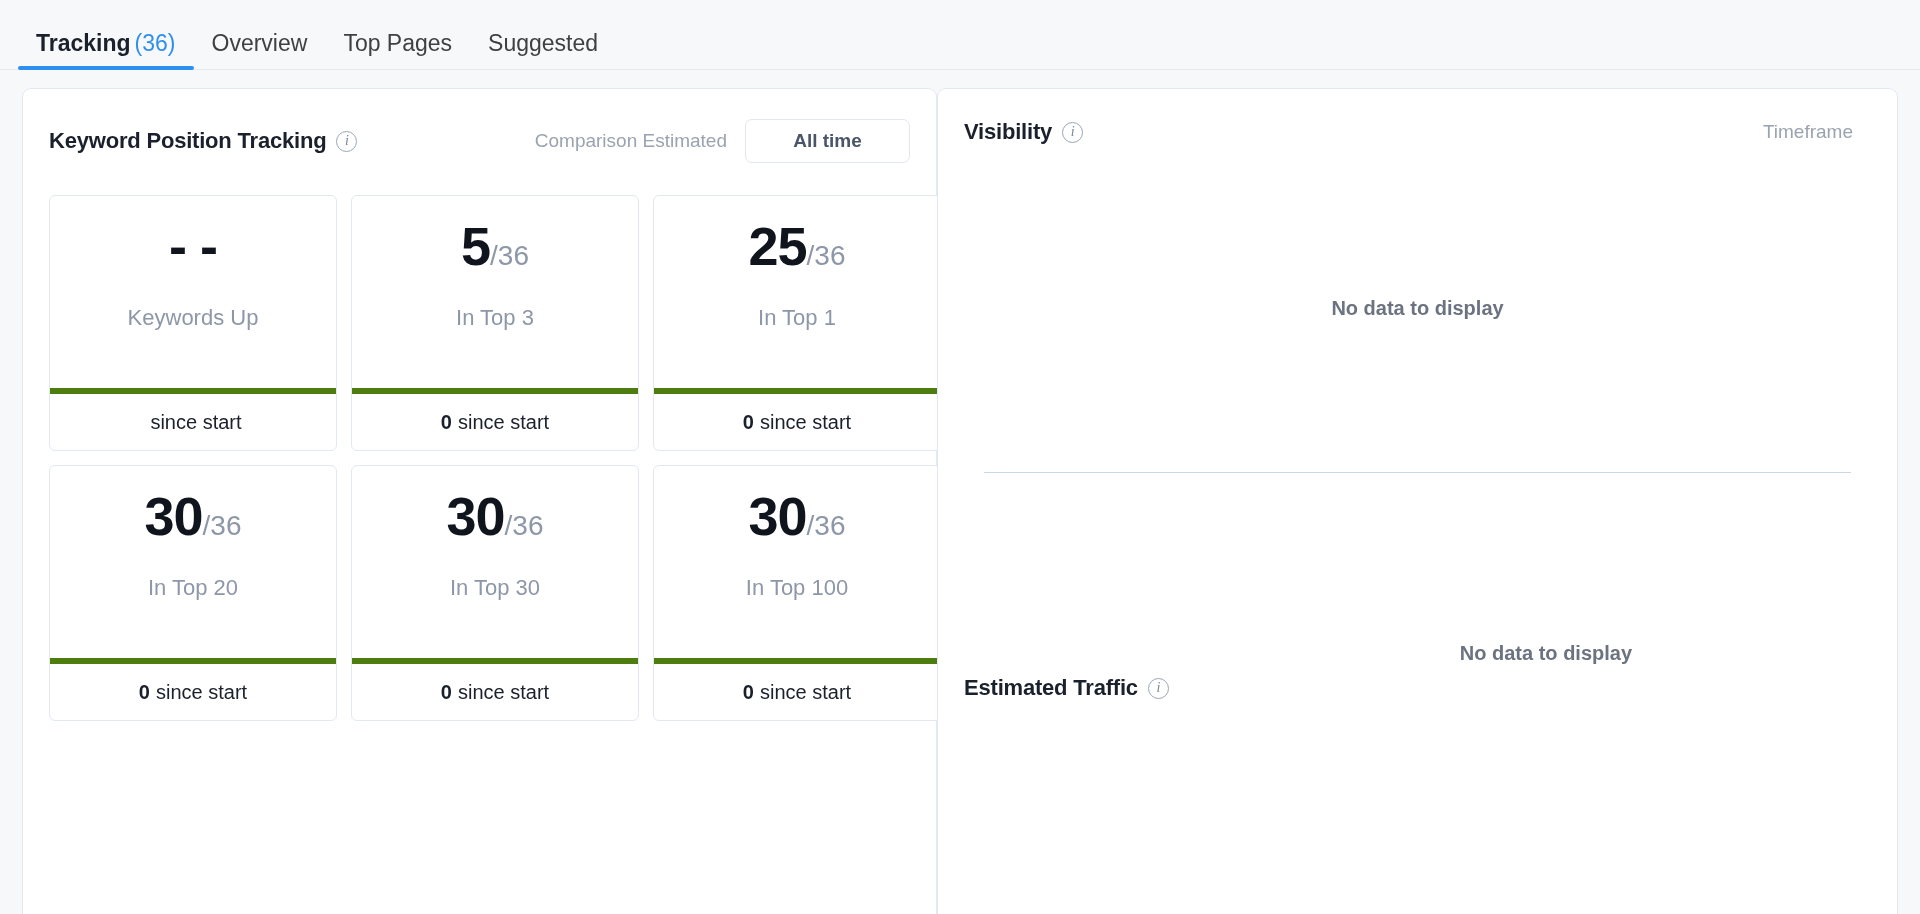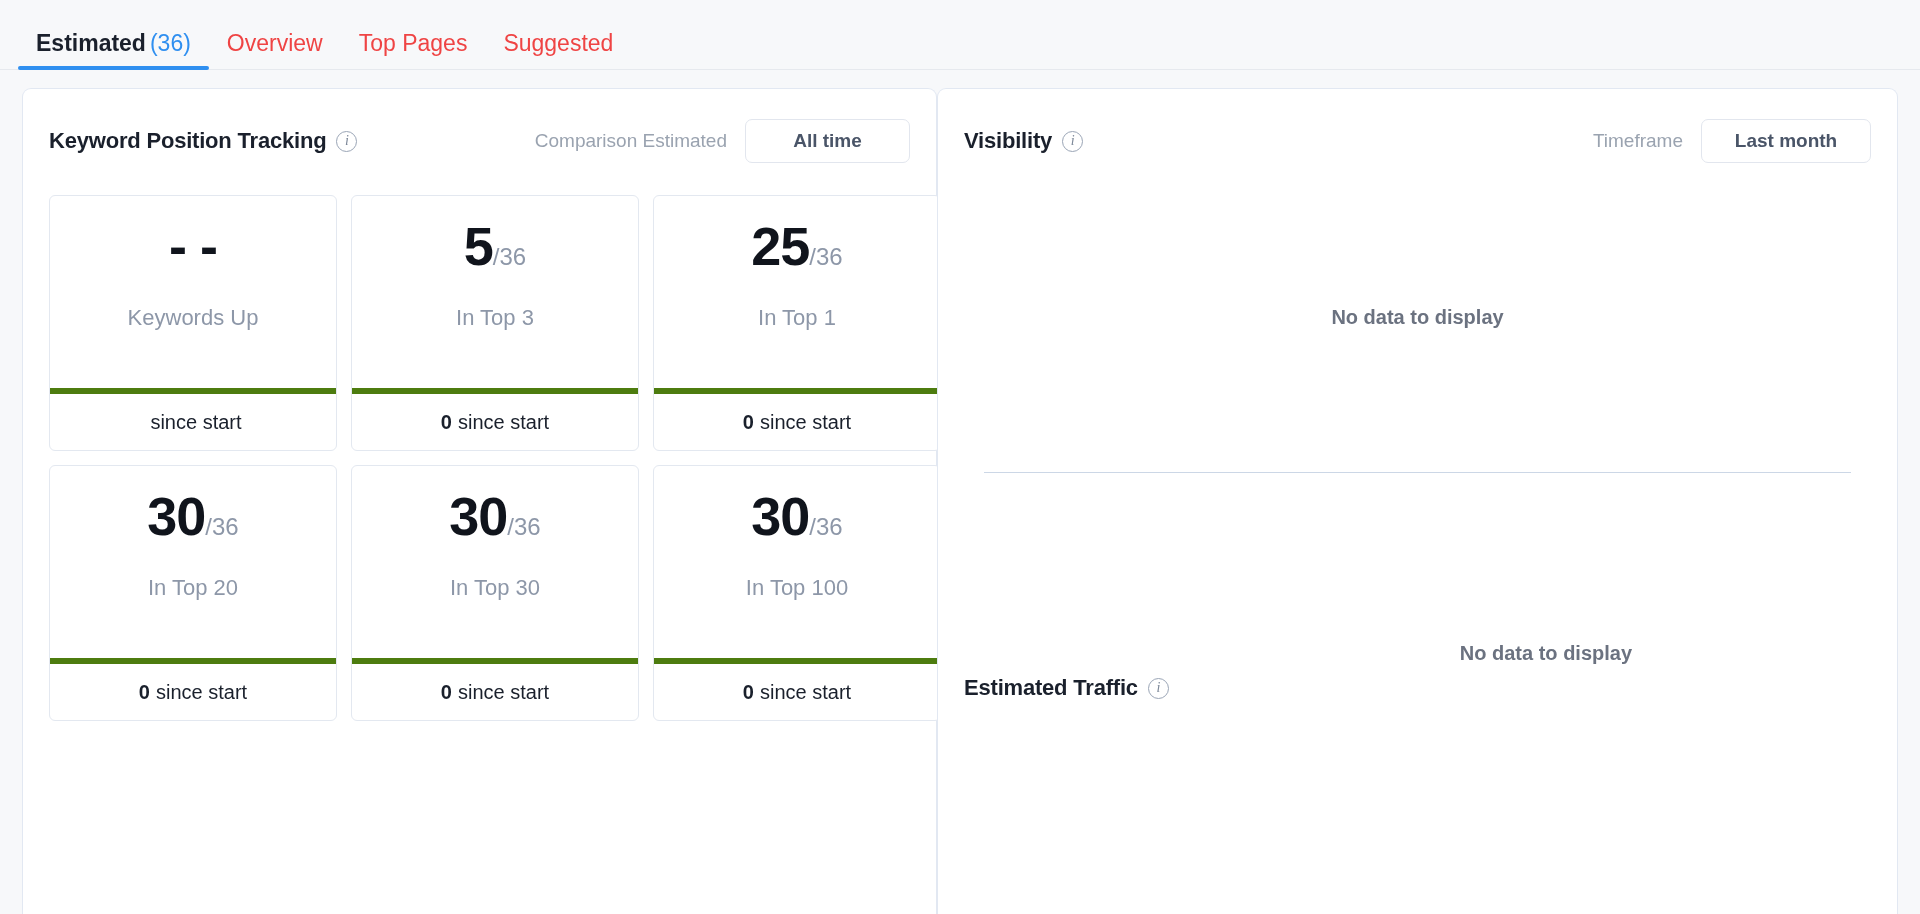--- a/index.html
+++ b/index.html
@@ -24,21 +24,21 @@
     border-bottom: 1px solid #e6e9ee;
     display: flex;
     align-items: flex-end;
     padding-left: 18px;
   }
 
   .tab {
     position: relative;
     padding: 0 18px 14px 18px;
     font-size: 23px;
-    color: #ef4444;
+    color: #404040;
     cursor: pointer;
     line-height: 1;
     white-space: nowrap;
   }
 
   .tab.active {
     color: #1a202c;
     font-weight: bold;
   }
 
@@ -169,21 +169,21 @@
     font-weight: bold;
     color: #10141c;
     line-height: 1;
     letter-spacing: -1px;
     display: flex;
     align-items: baseline;
     justify-content: center;
   }
 
   .stat-total {
-    font-size: 24px;
+    font-size: 28px;
     font-weight: normal;
     color: #8d97a8;
     letter-spacing: 0;
   }
 
   .stat-label {
     font-size: 22px;
     color: #8d97a8;
     margin-top: 32px;
   }
@@ -239,21 +239,21 @@
     font-weight: bold;
     color: #6b7280;
     padding-bottom: 40px;
   }
 </style>
 </head>
 <body>
 
 <div class="tabbar">
   <div class="tab active">
-    <span>Estimated</span><span class="count">(36)</span>
+    <span>Tracking</span><span class="count">(36)</span>
   </div>
   <div class="tab">
     <span>Overview</span>
   </div>
   <div class="tab">
     <span>Top Pages</span>
   </div>
   <div class="tab">
     <span>Suggested</span>
   </div>
@@ -361,21 +361,20 @@
   </div>
 
   <div class="panel panel-right">
 
     <div class="viz-section">
       <div class="panel-head">
         <div class="panel-title">Visibility</div>
         <span class="info-icon">i</span>
         <div class="head-spacer"></div>
         <div class="tf-label">Timeframe</div>
-        <div class="tf-button">Last month</div>
       </div>
       <div class="viz-empty">No data to display</div>
     </div>
 
     <div class="section-divider"></div>
 
     <div class="viz-section-2">
       <div class="panel-head">
         <div class="panel-title">Estimated Traffic</div>
         <span class="info-icon">i</span>

